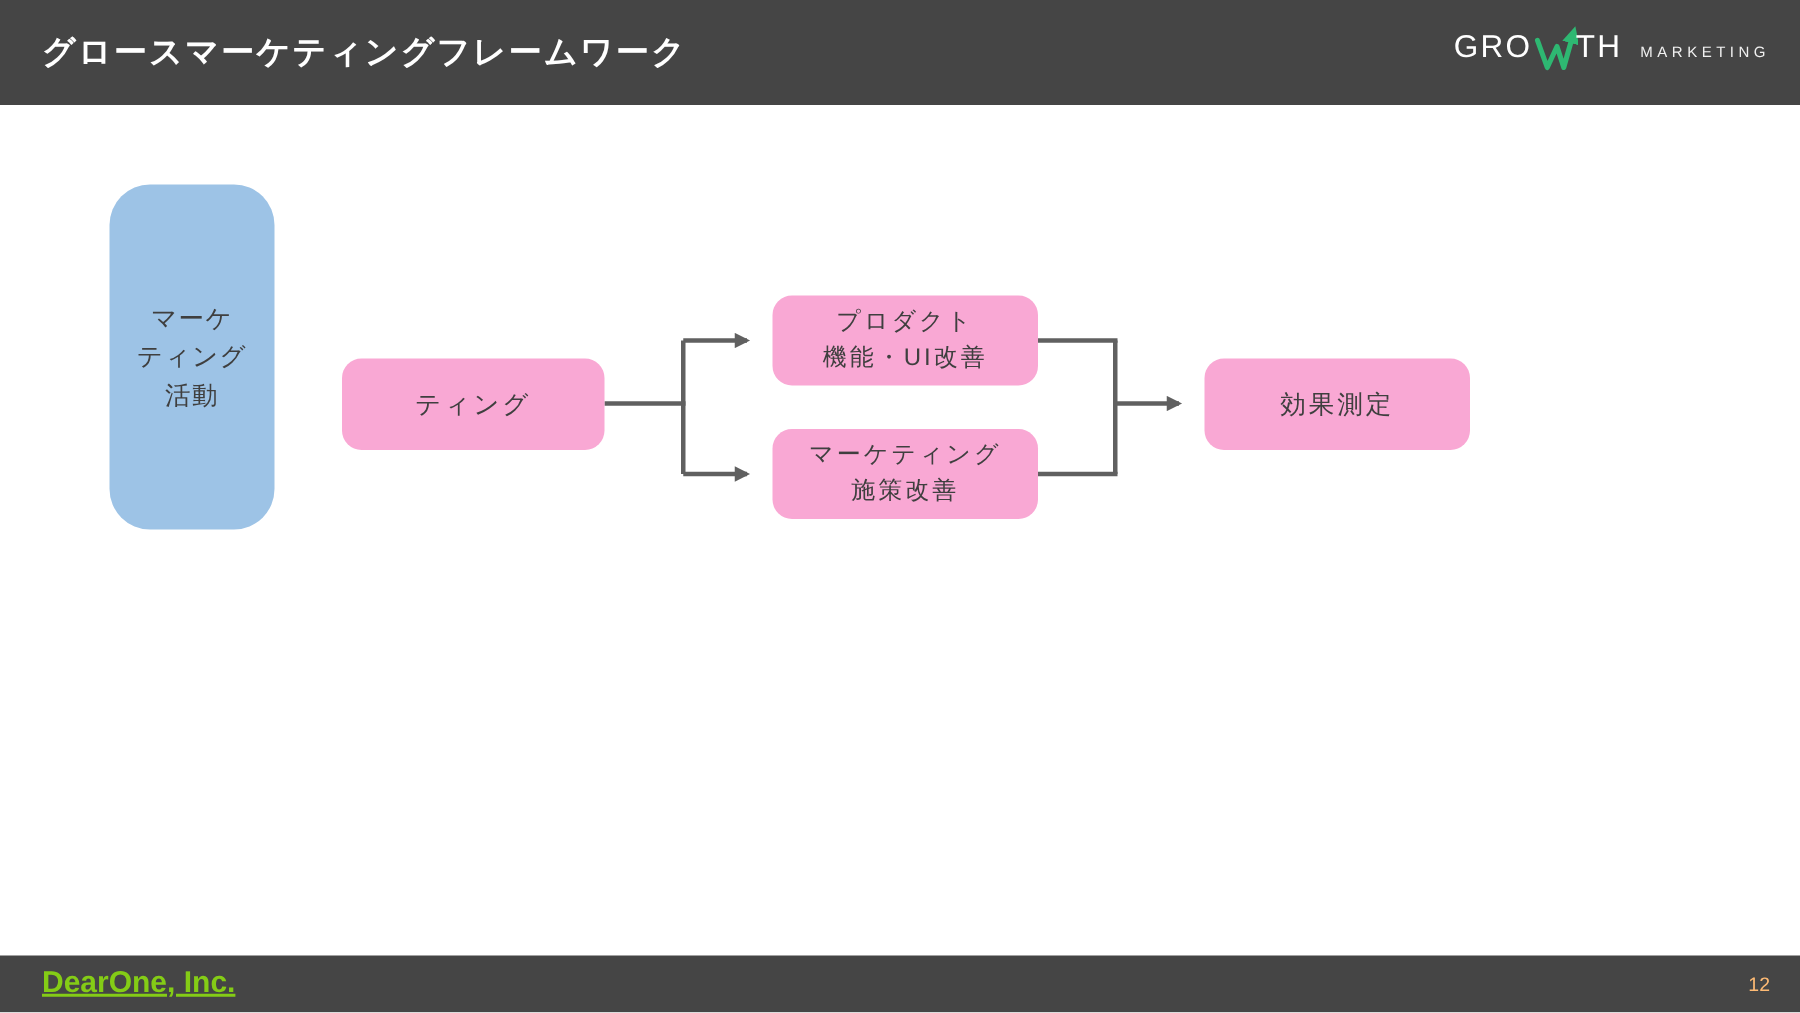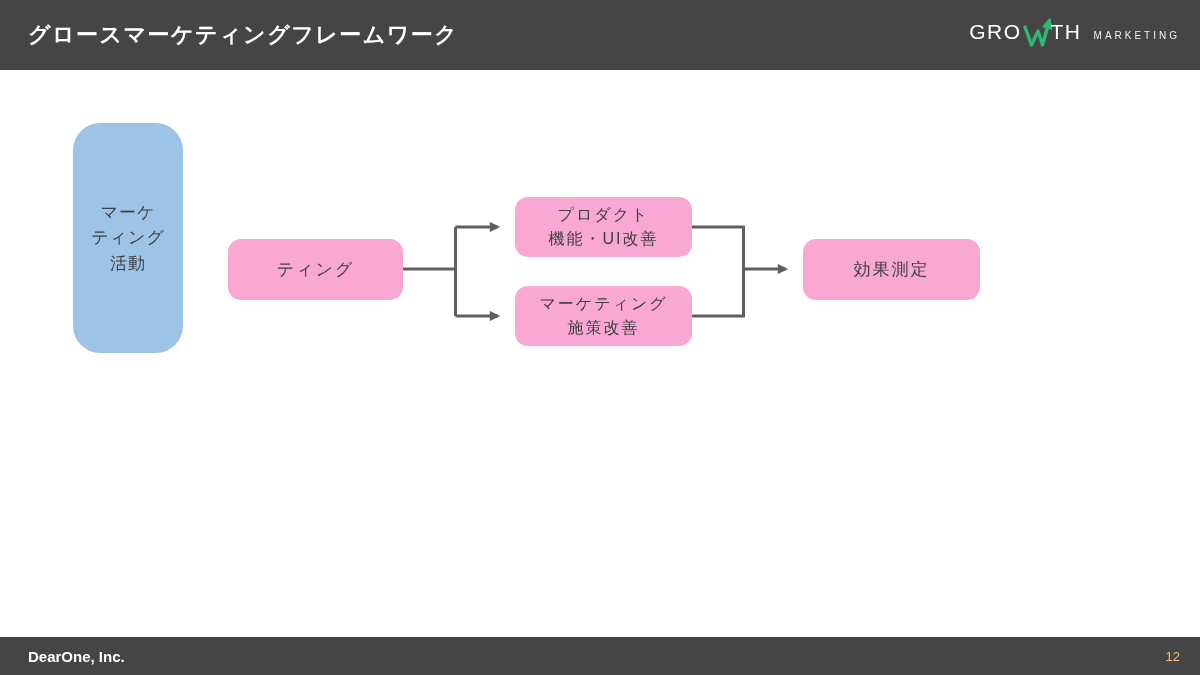--- a/index.html
+++ b/index.html
@@ -110,23 +110,24 @@
   .footer {
     position: absolute;
     left: 0; bottom: 0;
     width: 100%; height: 38px;
     background: #454545;
   }
   .footer-company {
     position: absolute;
     left: 28px; top: 50%;
     transform: translateY(-50%);
-    color: #ffffff;
-    font-size: 15px;
+    color: #84cc16;
+    font-size: 20px;
     font-weight: bold;
+    text-decoration: underline;
   }
   .footer-page {
     position: absolute;
     right: 20px; top: 50%;
     transform: translateY(-50%);
     color: #fdba74;
     font-size: 13px;
   }
 </style>
 </head>

